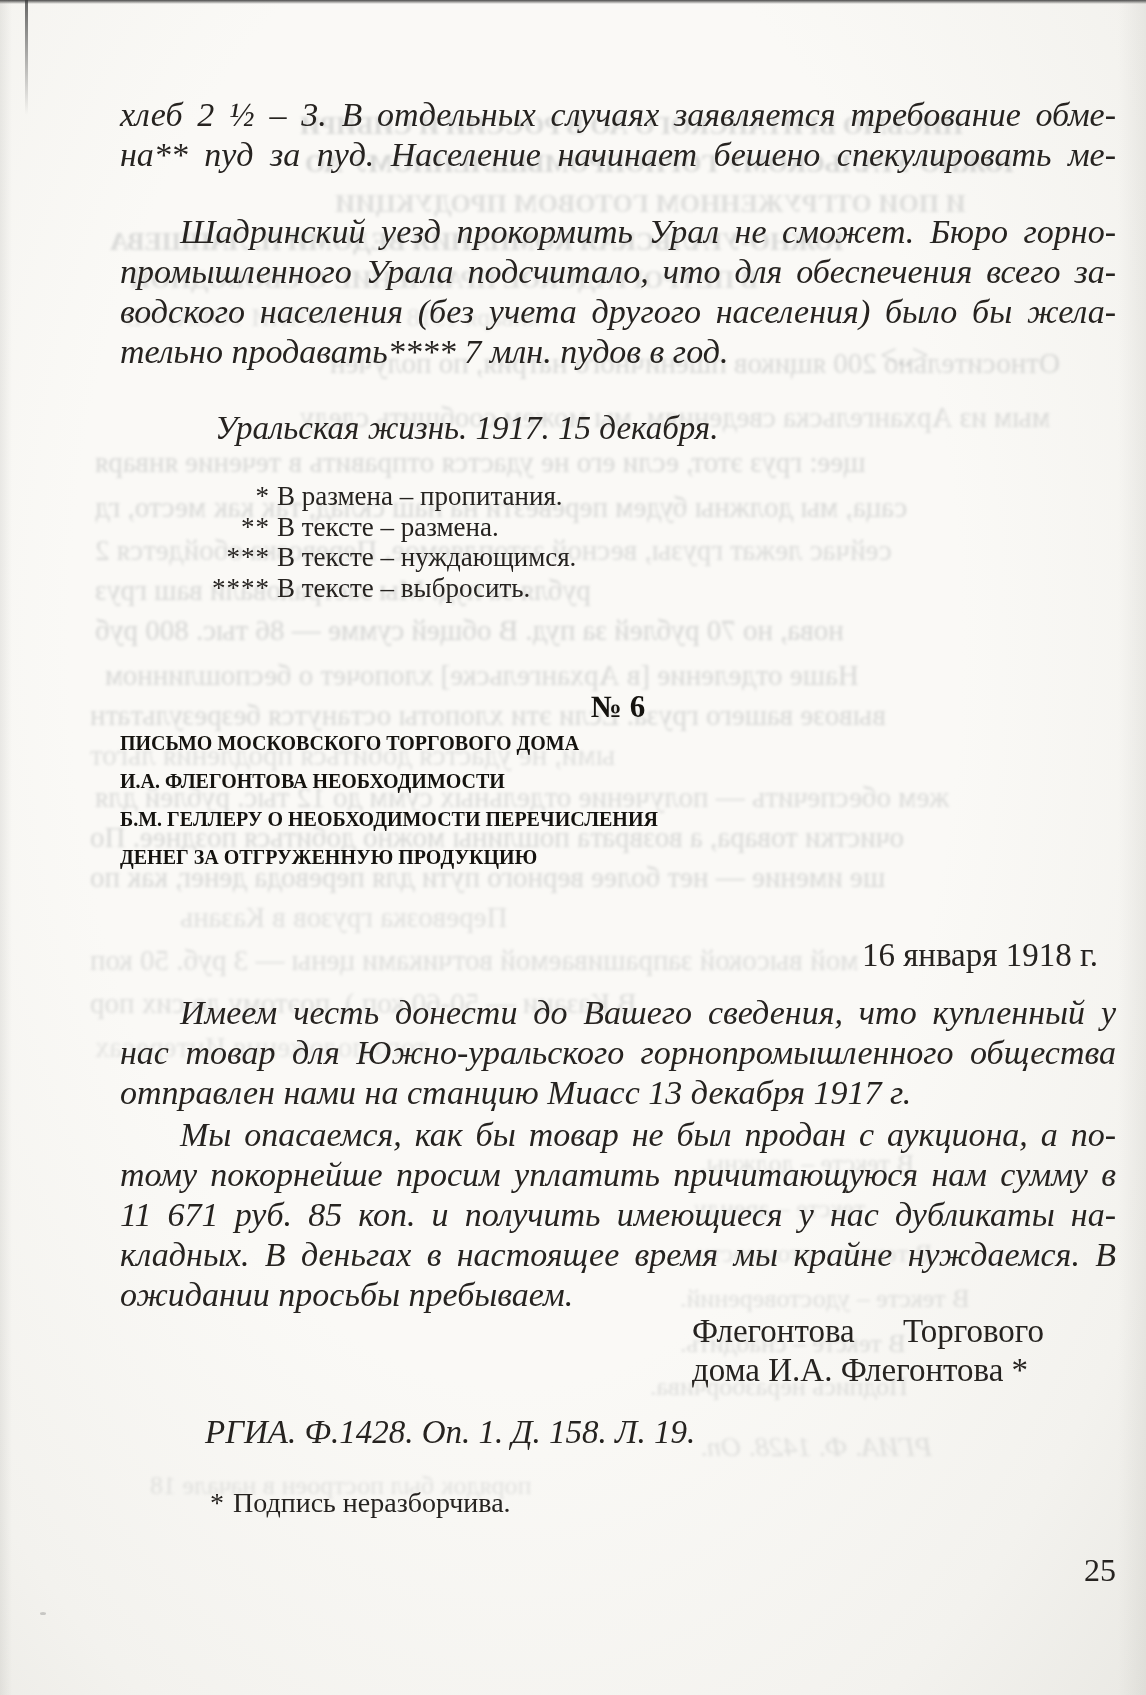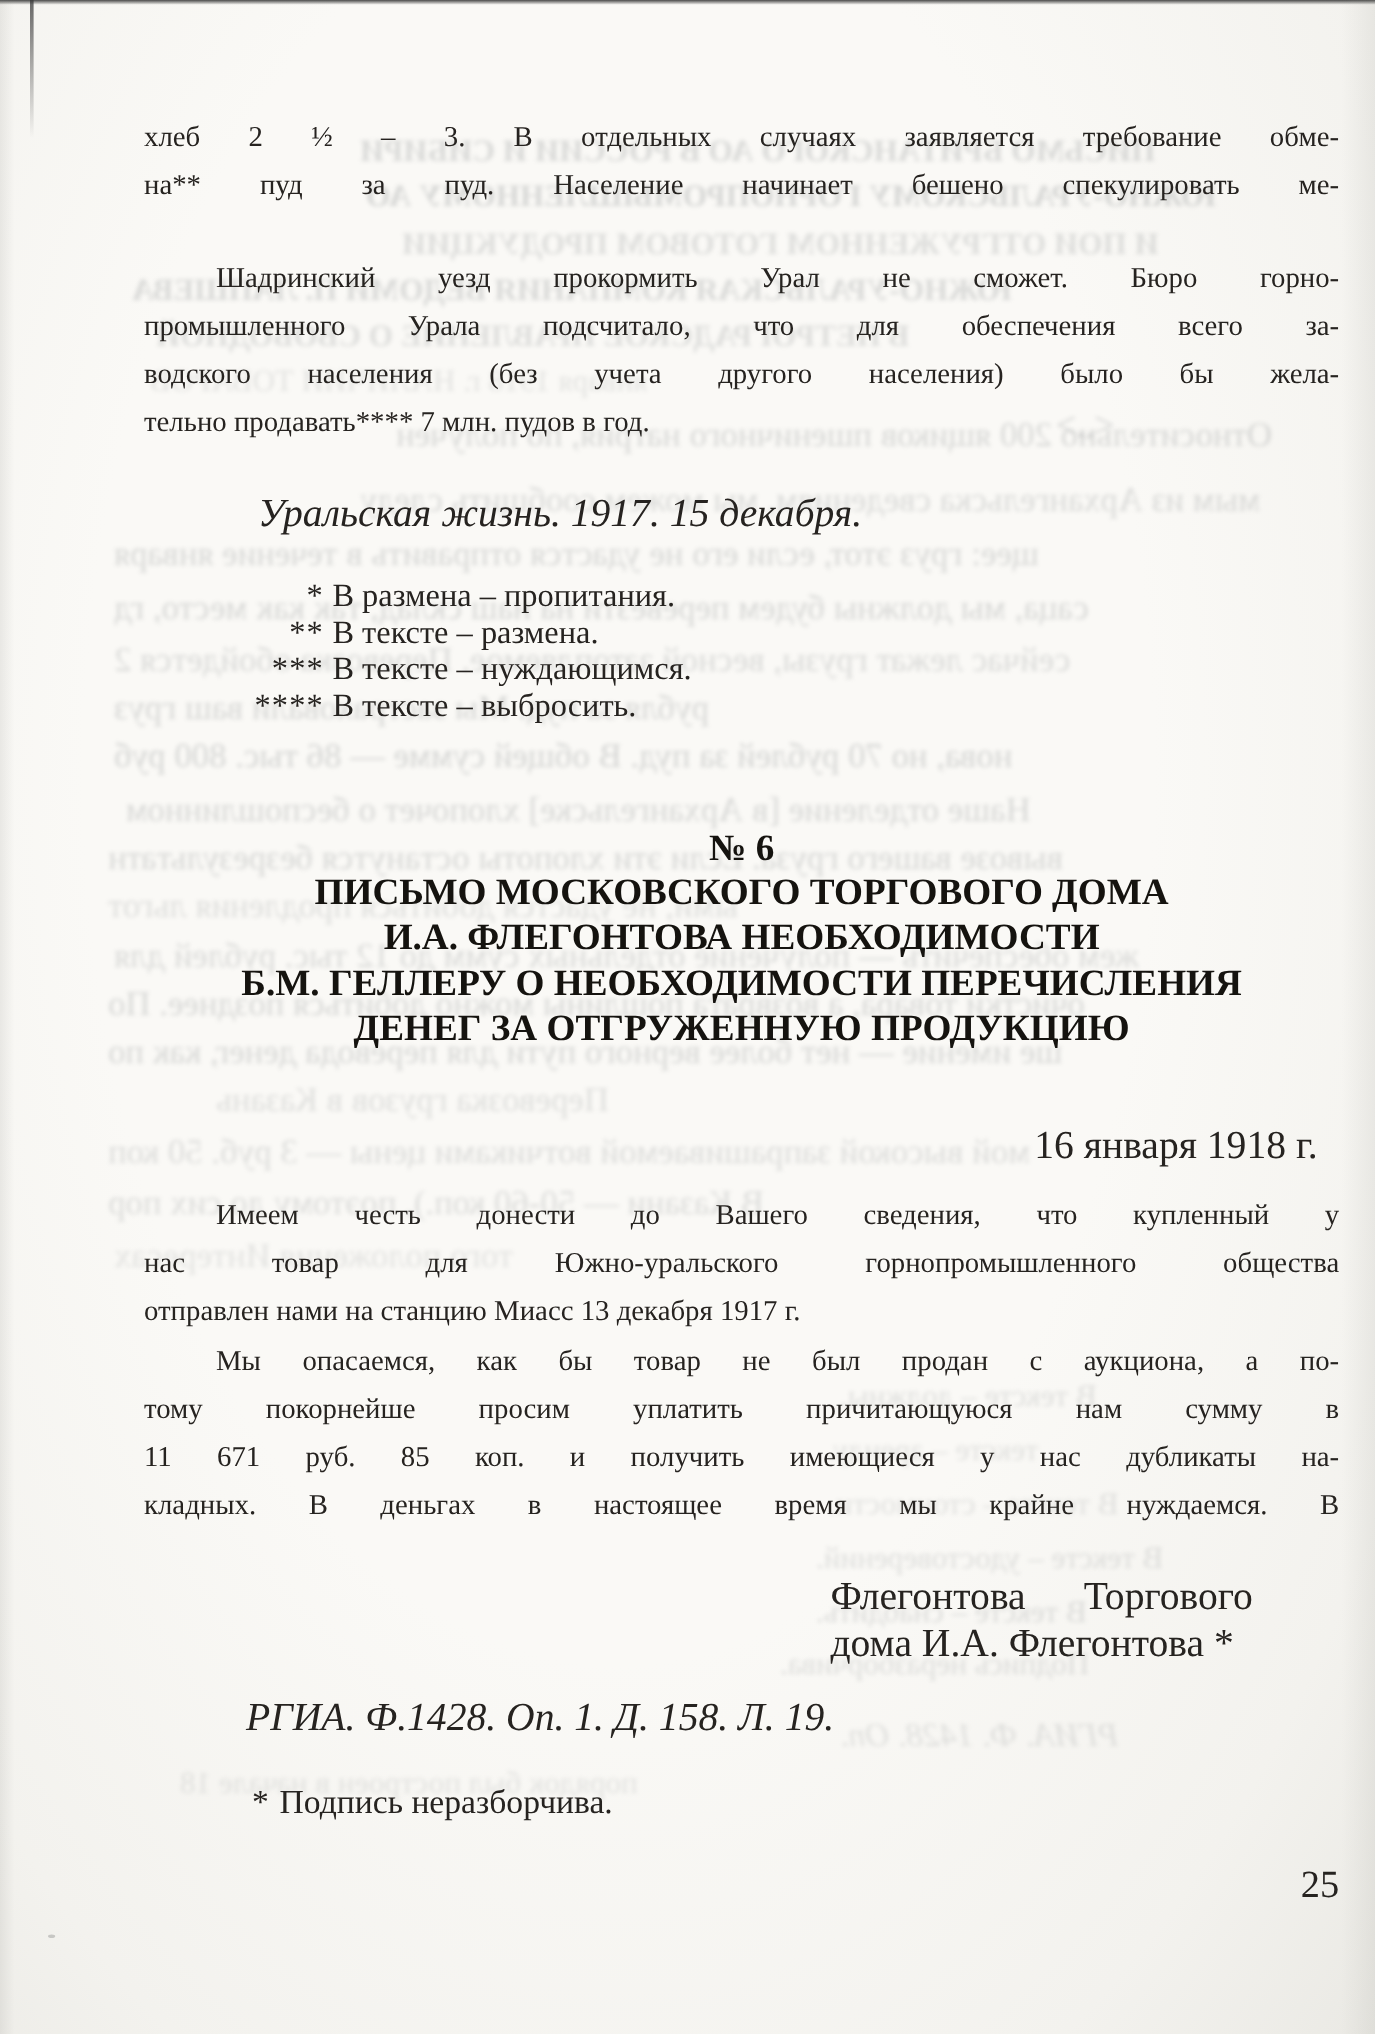--- a/index.html
+++ b/index.html
@@ -29,29 +29,29 @@
   #bleed-layer { position:absolute; inset:0; z-index:1; }
   .bleedline { position:absolute; transform:scaleX(-1); filter:blur(1.6px);
                color:#85898a; white-space:nowrap; line-height:1.1;
                font-family:"Liberation Serif", serif; }
   .bleedline.b { font-weight:bold; }
   .bleedline.i { font-style:italic; }
 
   
   .txt { position:absolute; z-index:2; }
   .col { left:120px; width:996px; }
-  .bodyline { font-size:24px; line-height:40px; text-align:justify; text-align-last:justify; }
+  .bodyline { font-size:34px; line-height:40px; text-align:justify; text-align-last:justify;font-style:italic; }
   .bodyline.last { text-align-last:left; }
   .indent { text-indent:60px; }
   .source { left:215px; font-size:33px; line-height:40px; font-style:italic; }
   .fnblock { left:120px; width:996px; }
   .fnrow { display:flex; font-size:27px; line-height:30.5px; }
   .fnstars { width:157px; text-align:right; padding-right:7px; box-sizing:border-box; letter-spacing:1px; }
   .docnum { text-align:center; font-weight:bold; font-size:31px; line-height:38px; color:#15130f; }
-  .title  { text-align:center; font-weight:bold; font-size:31px; line-height:38px; color:#15130f; }
+  .title  { font-weight:bold; font-size:20px; line-height:38px; color:#15130f; }
   .dateline { text-align:right; padding-right:18px; font-size:33px; line-height:40px; box-sizing:border-box; }
   .sig { left:692px; width:352px; font-size:33px; line-height:39px; }
   .sig-l1 { text-align:justify; text-align-last:justify; }
   .archive { left:205px; font-size:33px; line-height:40px; font-style:italic; }
   .fn2 { left:210px; font-size:28px; line-height:32px; display:flex; }
   .fn2 .star { padding-right:9px; }
   .pagenum { text-align:right; font-size:32px; line-height:36px; }
 </style>
 </head>
 <body>
@@ -147,20 +147,21 @@
     <div class="bodyline indent">Имеем честь донести до Вашего сведения, что купленный у</div>
     <div class="bodyline">нас товар для Южно-уральского горнопромышленного общества</div>
     <div class="bodyline last">отправлен нами на станцию Миасс 13 декабря 1917 г.</div>
   </div>
 
   <div class="txt col" style="top:1115px">
     <div class="bodyline indent">Мы опасаемся, как бы товар не был продан с аукциона, а по-</div>
     <div class="bodyline">тому покорнейше просим уплатить причитающуюся нам сумму в</div>
     <div class="bodyline">11 671 руб. 85 коп. и получить имеющиеся у нас дубликаты на-</div>
     <div class="bodyline">кладных. В деньгах в настоящее время мы крайне нуждаемся. В</div>
+    <div class="bodyline last">ожидании просьбы пребываем.</div>
   </div>
 
   <div class="txt sig" style="top:1312px">
     <div class="sig-l1">Флегонтова Торгового</div>
     <div class="sig-l2">дома И.А. Флегонтова *</div>
   </div>
 
   <div class="txt archive" style="top:1412px">РГИА. Ф.1428. Оп. 1. Д. 158. Л. 19.</div>
 
   <div class="txt fn2" style="top:1487px">

